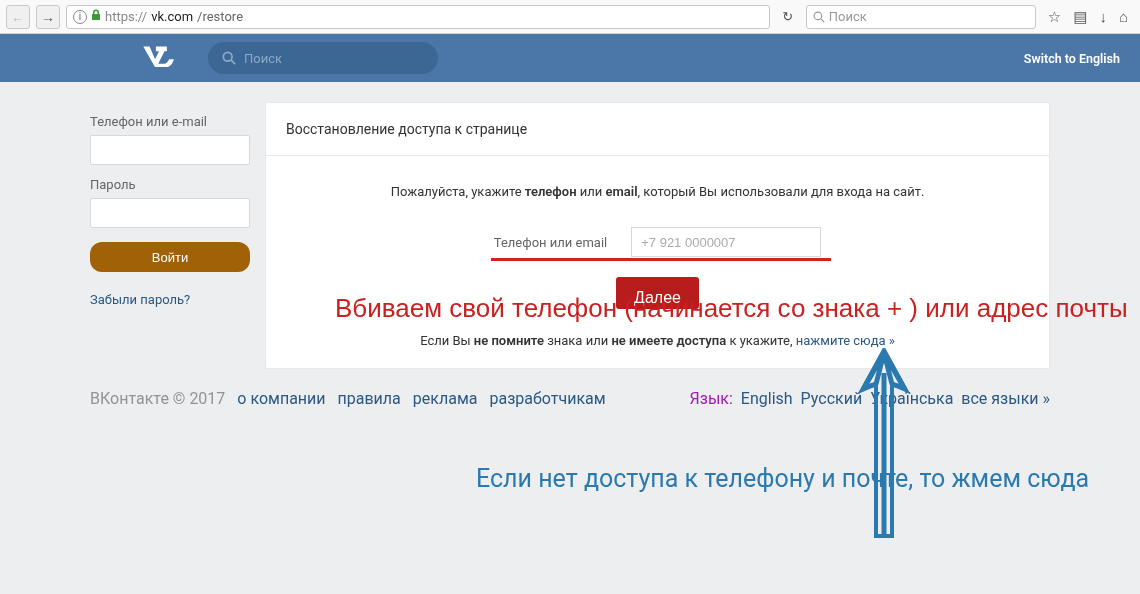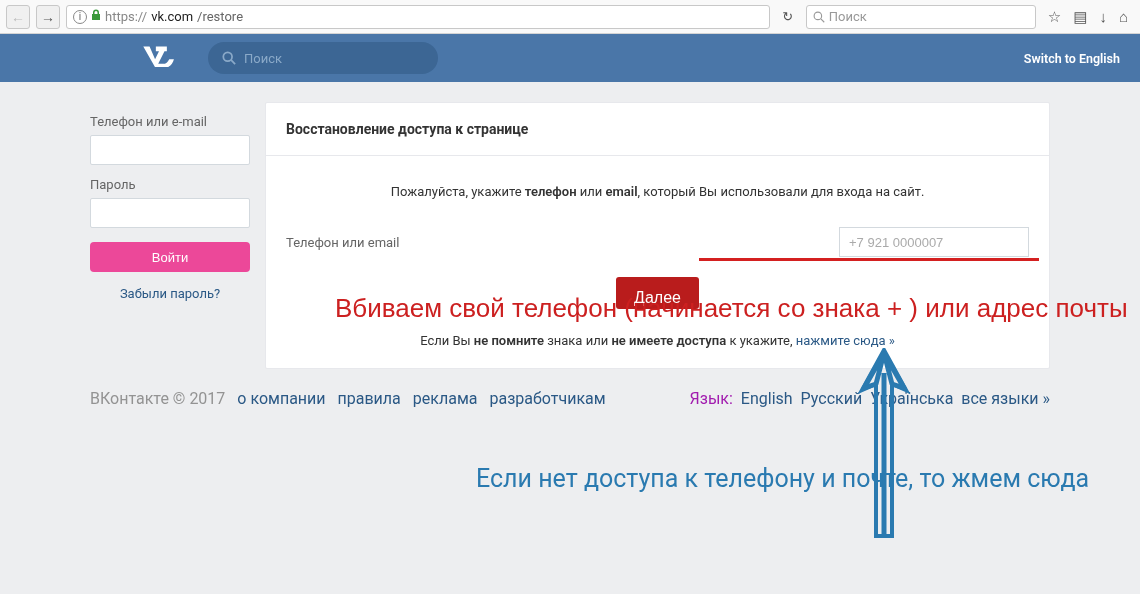--- a/index.html
+++ b/index.html
@@ -121,58 +121,57 @@
     width: 100%;
     height: 30px;
     border: 1px solid #d3d9de;
     border-radius: 2px;
     background: #fff;
     padding: 0 8px;
   }
   .sb-login {
     width: 100%;
     height: 30px;
-    background: #ec4899;
+    background: #a16207;
     color: #fff;
     border: none;
-    border-radius: 4px;
+    border-radius: 12px;
     margin-top: 14px;
     font-size: 13px;
   }
   .sb-forgot {
-    text-align: center;
-    margin-top: 14px;
+    text-align: left;
+    margin-top: 20px;
   }
   .sb-forgot a { color: #2a5885; text-decoration: none; font-size: 13px; }
   
   .content {
     flex: 1;
     background: #fff;
     border: 1px solid #e7e8ec;
     border-radius: 2px;
   }
   .content-header {
     padding: 18px 20px;
     border-bottom: 1px solid #e7e8ec;
     font-size: 14px;
     color: #333;
-    font-weight: bold;
   }
   .content-body {
     padding: 28px 20px 20px;
     text-align: center;
     color: #333;
     font-size: 13px;
     position: relative;
   }
   .prompt-line { margin-bottom: 28px; }
   .input-row {
     display: flex;
     gap: 24px;
-    justify-content: space-between;
+    justify-content: center;
     align-items: center;
     margin-bottom: 20px;
   }
   .input-row label { color: #656565; }
   .phone-input-wrap { position: relative; }
   .phone-input {
     width: 190px; height: 30px;
     border: 1px solid #d3d9de;
     padding: 8px 9px;
     font-size: 13px;

